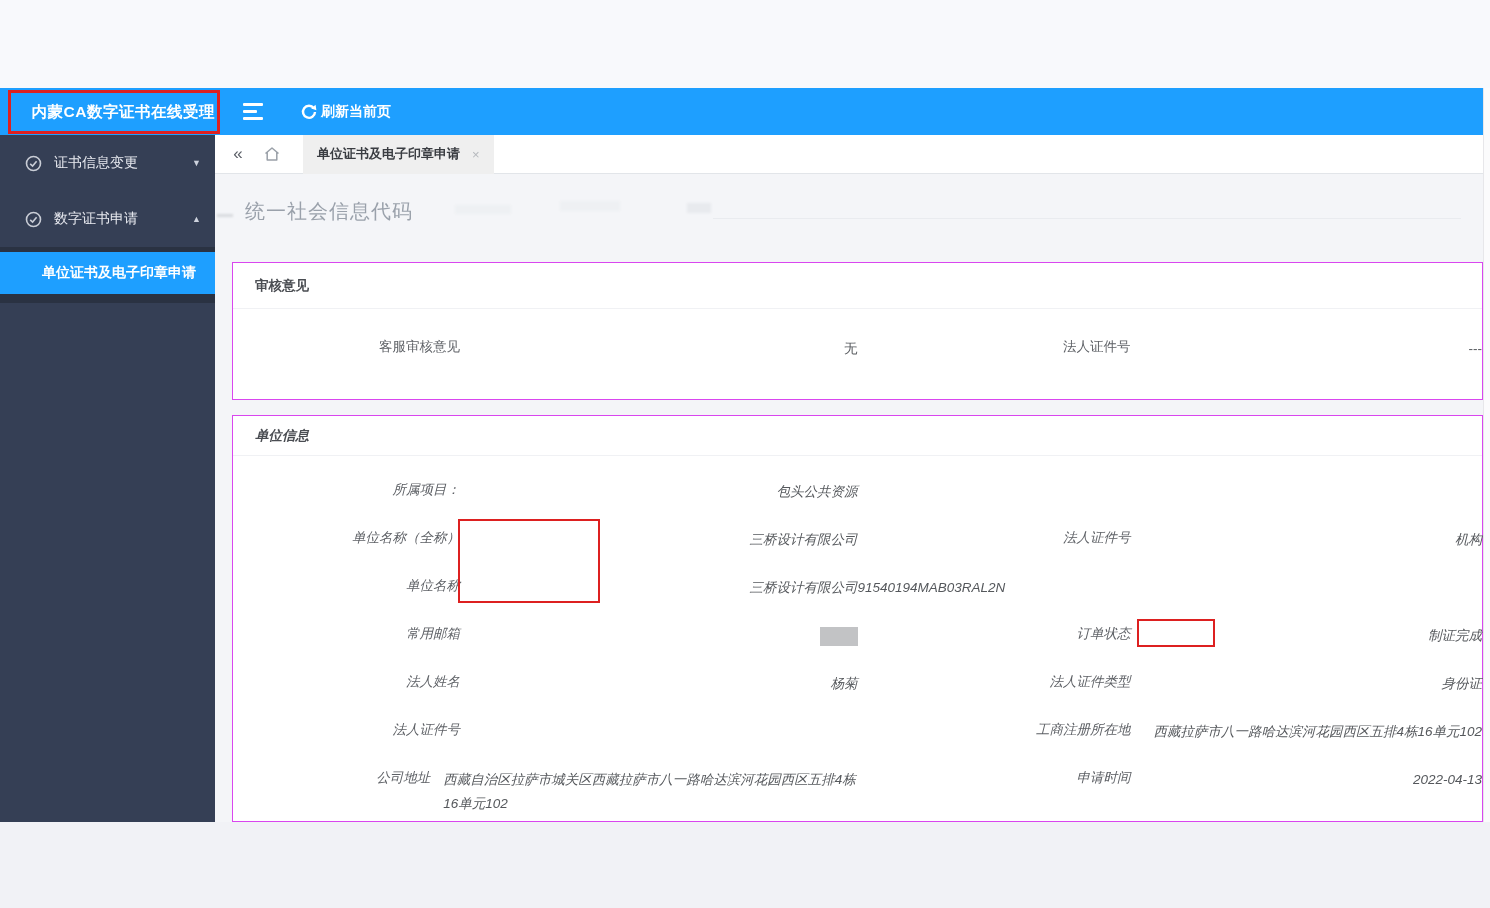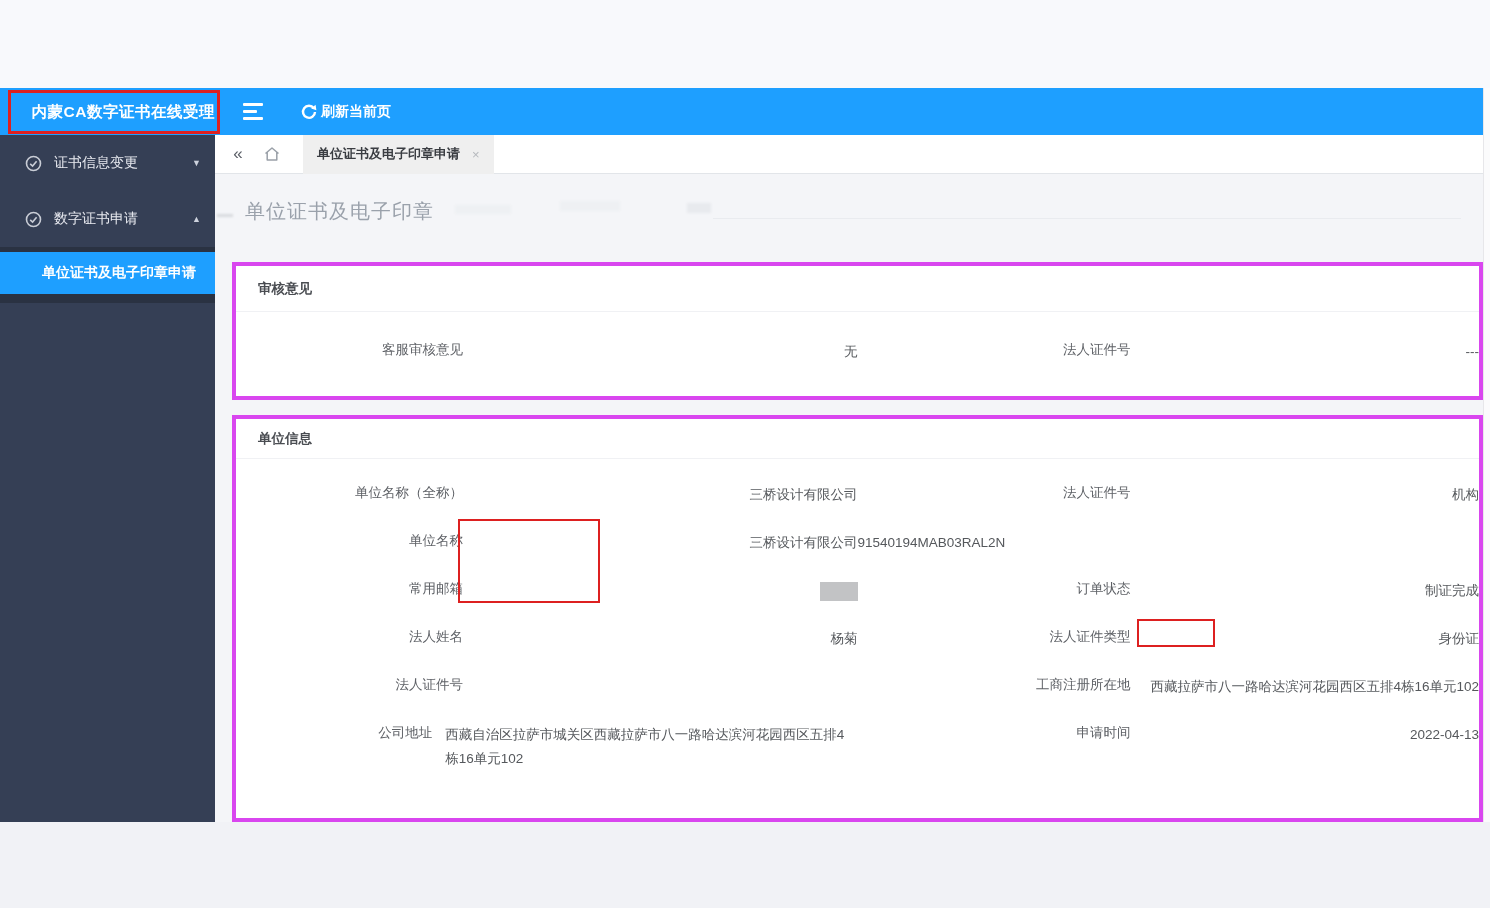--- a/index.html
+++ b/index.html
@@ -62,23 +62,23 @@
   
   .content { position:absolute; left:215px; top:174px; width:1268px; height:648px; background:#f4f5f8; }
   .page-title { position:absolute; left:30px; top:24px; font-size:20px; color:#9aa1ab; letter-spacing:1px; }
   .smudge { position:absolute; filter:blur(1px); }
   .smudge-dash { left:2px; top:40px; width:16px; height:3px; background:#d9dbdf; }
   .smudge-1 { left:240px; top:31px; width:56px; height:9px; background:#eef0f3; }
   .smudge-2 { left:345px; top:27px; width:60px; height:10px; background:#eef0f3; }
   .smudge-3 { left:472px; top:29px; width:24px; height:10px; background:#e8eaee; }
   .smudge-line { left:498px; top:44px; width:748px; height:1px; background:#e9ebef; filter:none; }
 
-  .card { position:absolute; left:17px; width:1251px; background:#fff; border:4px solid #d946ef; }
+  .card { position:absolute; left:17px; width:1251px; background:#fff; border:1px solid #d946ef; }
   .card-review { top:88px; height:138px; }
-  .card-unit { top:241px; height:407px; }
+  .card-unit { top:241px; height:407px;font-style:italic; }
   .card-header {
     padding-left:22px; font-size:13.5px; font-weight:bold; color:#4a4d52;
     border-bottom:1px solid #f0f1f4;
   }
   .card-review .card-header { height:46px; line-height:46px; }
   .card-unit .card-header { height:40px; line-height:40px; }
   .card-review .card-body { padding-top:14px; }
   .card-unit .card-body { padding-top:10px; }
 
   .frow { display:flex; align-items:flex-start; min-height:48px; }
@@ -161,21 +161,21 @@
       <path d="M2.5 8.5 L9 3 L15.5 8.5 M4.2 7.6 V15 H13.8 V7.6" fill="none" stroke="#9aa0a8" stroke-width="1.5" stroke-linejoin="round"></path>
     </svg>
   </div>
   <div class="tab">
     <span class="tab-label">单位证书及电子印章申请</span>
     <span class="tab-close">×</span>
   </div>
 </div>
 
 <div class="content">
-  <div class="page-title">单位证书及电子印章</div>
+  <div class="page-title">统一社会信息代码</div>
   <div class="smudge smudge-dash"></div>
   <div class="smudge smudge-1"></div>
   <div class="smudge smudge-2"></div>
   <div class="smudge smudge-3"></div>
   <div class="smudge smudge-line"></div>
 
   <div class="card card-review">
     <div class="card-header">审核意见</div>
     <div class="card-body">
       <div class="frow frow-review">
@@ -188,20 +188,30 @@
           <div class="fvalue">---</div>
         </div>
       </div>
     </div>
   </div>
 
   <div class="card card-unit">
     <div class="card-header">单位信息</div>
     <div class="card-body">
 
+      <div class="frow">
+        <div class="fpair fpair-left">
+          <div class="flabel">所属项目：</div>
+          <div class="fvalue">包头公共资源</div>
+        </div>
+        <div class="fpair fpair-right">
+          <div class="flabel"></div>
+          <div class="fvalue"></div>
+        </div>
+      </div>
 
       <div class="frow">
         <div class="fpair fpair-left">
           <div class="flabel">单位名称（全称）</div>
           <div class="fvalue">三桥设计有限公司</div>
         </div>
         <div class="fpair fpair-right">
           <div class="flabel">法人证件号</div>
           <div class="fvalue">机构</div>
         </div>

